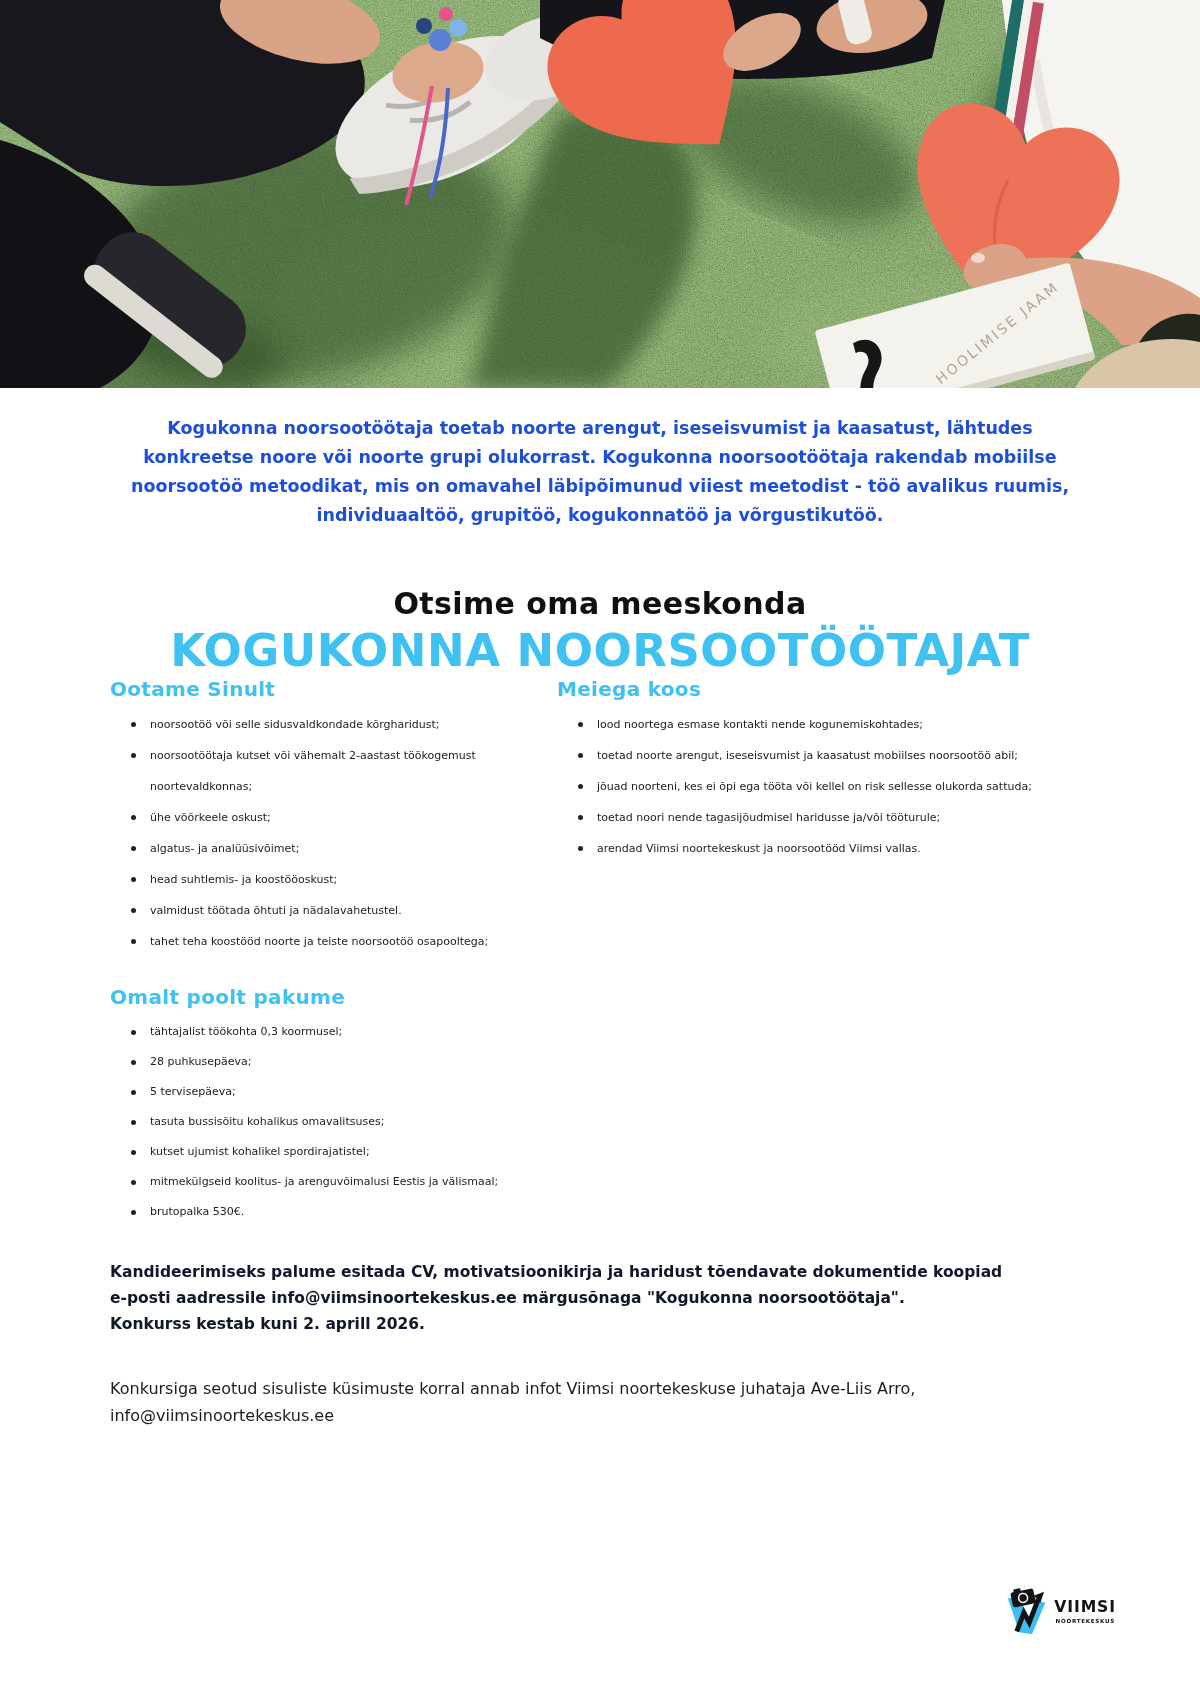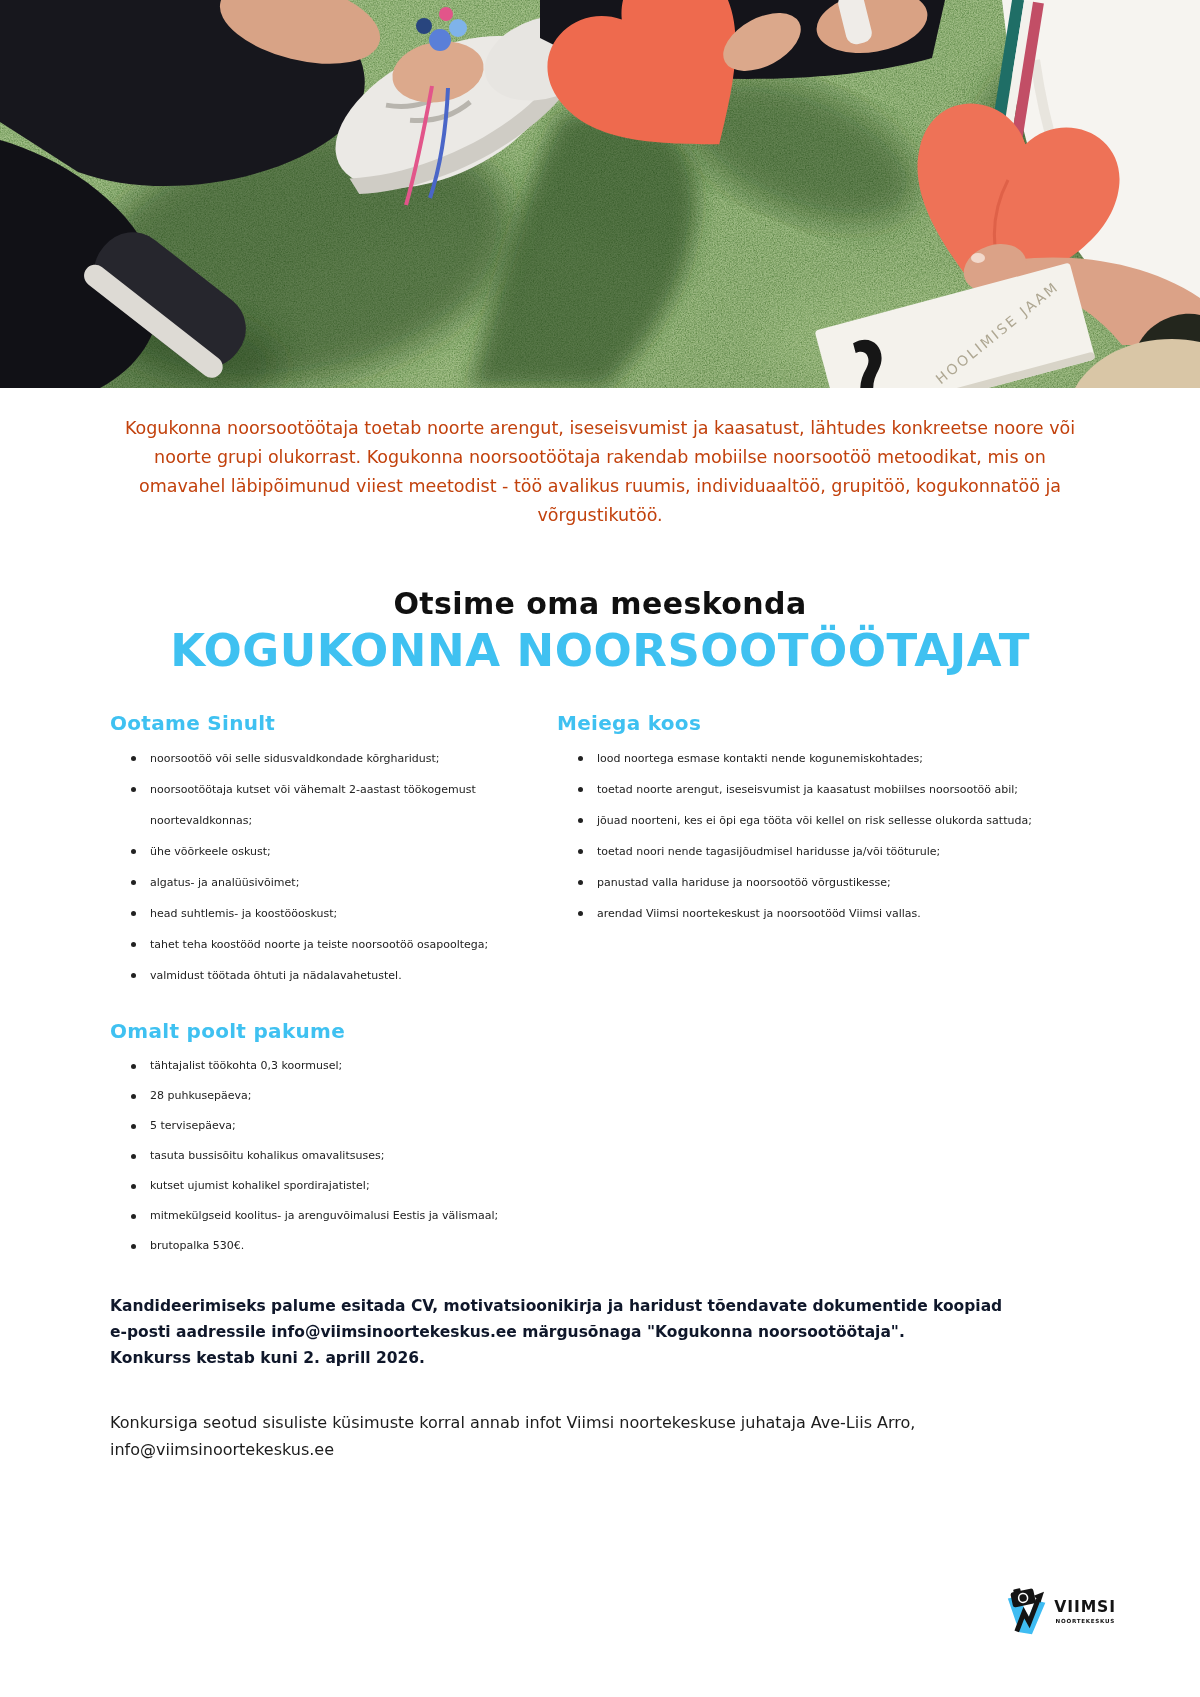--- a/index.html
+++ b/index.html
@@ -14,43 +14,43 @@
   }
   
   .hero { width:1200px; height:388px; overflow:hidden; }
   .hero svg { display:block; width:100%; height:100%; }
   
   .content { padding:0 110px; }
   .intro {
     max-width:960px;
     margin:26px auto 0;
     text-align:center;
-    font-weight:normal;
+    font-weight:bold;
     font-size:17.5px;
     line-height:29px;
-    color:#c2410c;
+    color:#1d4ed8;
   }
   .kicker {
     margin:56px 0 0;
     text-align:center;
     font-size:30px;
     font-weight:bold;
     color:#101010;
     letter-spacing:.4px;
   }
   .title {
     margin:4px 0 0;
     text-align:center;
     font-size:45px;
     line-height:52px;
     font-weight:bold;
     color:#3fc1f1;
     letter-spacing:.5px;
   }
-  .columns { display:flex; margin-top:34px; }
+  .columns { display:flex; }
   .col-left  { width:447px; flex:none; }
   .col-right { flex:1; }
   .section-heading {
     margin:0 0 8px;
     font-size:20px;
     font-weight:bold;
     color:#3fc1f1;
     letter-spacing:.3px;
   }
   ul.bullets {
@@ -203,32 +203,31 @@
 
     <div class="columns">
       <section class="col-left">
         <h3 class="section-heading">Ootame Sinult</h3>
         <ul class="bullets">
             <li>noorsootöö või selle sidusvaldkondade kõrgharidust;</li>
             <li>noorsootöötaja kutset või vähemalt 2-aastast töökogemust noortevaldkonnas;</li>
             <li>ühe võõrkeele oskust;</li>
             <li>algatus- ja analüüsivõimet;</li>
             <li>head suhtlemis- ja koostööoskust;</li>
+            <li>valmidust töötada õhtuti ja nädalavahetustel.</li>
             <li>tahet teha koostööd noorte ja teiste noorsootöö osapooltega;</li>
-            <li>valmidust töötada õhtuti ja nädalavahetustel.</li>
           </ul>
       </section>
       <section class="col-right">
         <h3 class="section-heading">Meiega koos</h3>
         <ul class="bullets">
             <li>lood noortega esmase kontakti nende kogunemiskohtades;</li>
             <li>toetad noorte arengut, iseseisvumist ja kaasatust mobiilses noorsootöö abil;</li>
             <li>jõuad noorteni, kes ei õpi ega tööta või kellel on risk sellesse olukorda sattuda;</li>
             <li>toetad noori nende tagasijõudmisel haridusse ja/või tööturule;</li>
-            <li>panustad valla hariduse ja noorsootöö võrgustikesse;</li>
             <li>arendad Viimsi noortekeskust ja noorsootööd Viimsi vallas.</li>
           </ul>
       </section>
     </div>
 
     <section class="offer">
       <h3 class="section-heading">Omalt poolt pakume</h3>
       <ul class="bullets">
           <li>tähtajalist töökohta 0,3 koormusel;</li>
           <li>28 puhkusepäeva;</li>

